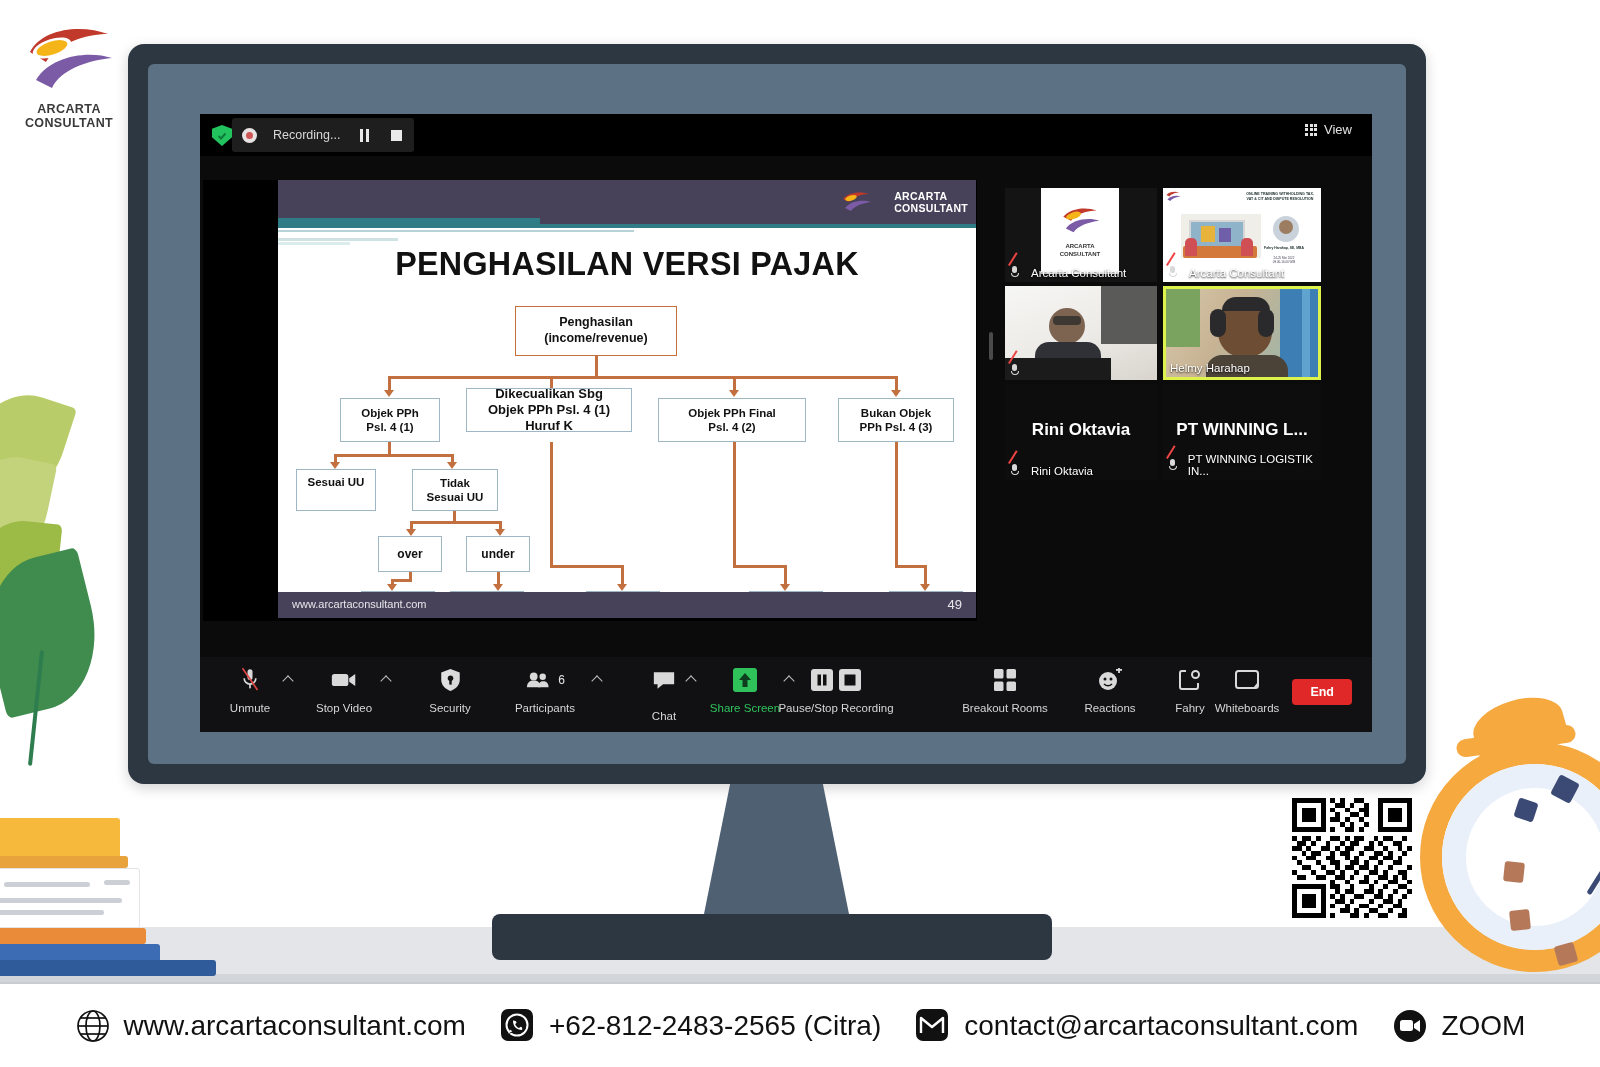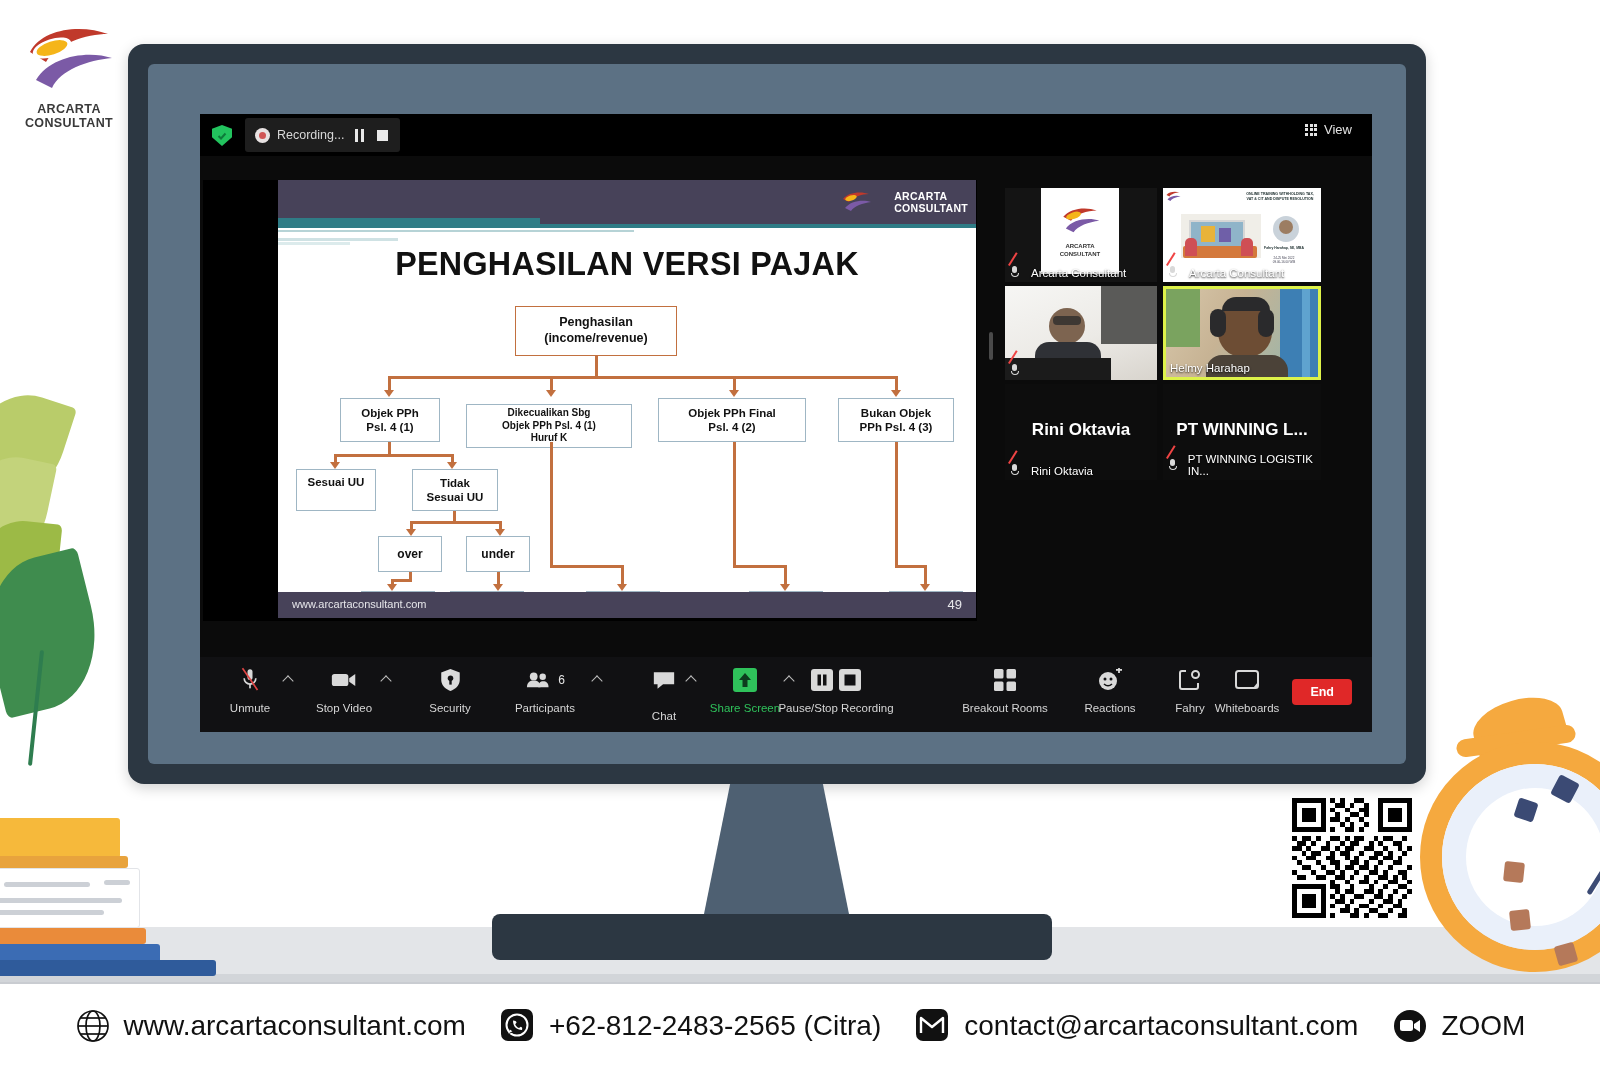--- a/index.html
+++ b/index.html
@@ -61,22 +61,22 @@
   #zoom-app { position:absolute; left:0; top:0; width:1172px; height:618px; background:#0b0b0b; }
 
   #zoom-topbar { position:absolute; left:0; top:0; width:1172px; height:42px; background:#000; }
   .shield-badge {
     position:absolute; left:12px; top:11px; width:20px; height:21px;
     background:#22c35e; clip-path: polygon(50% 0,100% 18%,100% 58%,50% 100%,0 58%,0 18%);
     display:flex; align-items:center; justify-content:center;
   }
   .shield-badge svg { width:12px; height:12px; }
   #recording-pill {
-    position:absolute; left:45px; top:4px; height:34px;
-    background:#1e1e1e; border-radius:3px; display:flex; align-items:center; padding:0 10px; gap:7px;
+    position:absolute; left:32px; top:4px; height:34px;
+    background:#1e1e1e; border-radius:3px; display:flex; align-items:center; padding:0 10px; gap:16px;
   }
   .rec-dot { width:15px; height:15px; border-radius:50%; background:#e8e2e2; display:flex; align-items:center; justify-content:center; }
   .rec-dot i { width:7px; height:7px; border-radius:50%; background:#d05555; display:block; }
   #recording-label { color:#d8d8d8; font-size:12.5px; }
   .rec-btn { width:16px; height:16px; display:flex; align-items:center; justify-content:center; }
   .rec-pause { display:flex; gap:2.5px; }
   .rec-pause span { width:3.5px; height:13px; background:#e9e9e9; display:block; }
   .rec-stop { width:11px; height:11px; background:#e9e9e9; display:block; }
 
   #view-btn { position:absolute; right:20px; top:8px; display:flex; align-items:center; gap:7px; color:#e3e3e3; font-size:13px; }
@@ -452,21 +452,21 @@
                 <div class="fline" style="left:617px; top:196px; width:3px; height:16px;"></div>
                 <div class="farrow" style="left:106px; top:210px;"></div>
                 <div class="farrow" style="left:268px; top:210px;"></div>
                 <div class="farrow" style="left:451px; top:210px;"></div>
                 <div class="farrow" style="left:613px; top:210px;"></div>
 
                 <div class="fbox" style="left:62px; top:218px; width:100px; height:44px; font-size:11.5px;">
                   <div>Objek PPh</div>
                   <div>Psl. 4 (1)</div>
                 </div>
-                <div class="fbox" style="left:188px; top:224px; width:166px; height:44px; font-size:10px;text-align:center;">
+                <div class="fbox" style="left:188px; top:208px; width:166px; height:44px; font-size:13px;text-align:center;">
                   <div>Dikecualikan Sbg</div>
                   <div>Objek PPh Psl. 4 (1)</div>
                   <div>Huruf K</div>
                 </div>
                 <div class="fbox" style="left:380px; top:218px; width:148px; height:44px; font-size:11.5px;">
                   <div>Objek PPh Final</div>
                   <div>Psl. 4 (2)</div>
                 </div>
                 <div class="fbox" style="left:560px; top:218px; width:116px; height:44px; font-size:11.5px;">
                   <div>Bukan Objek</div>

